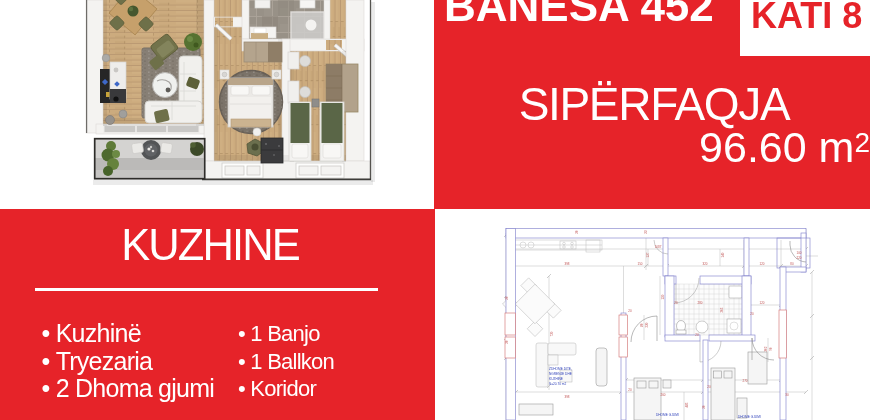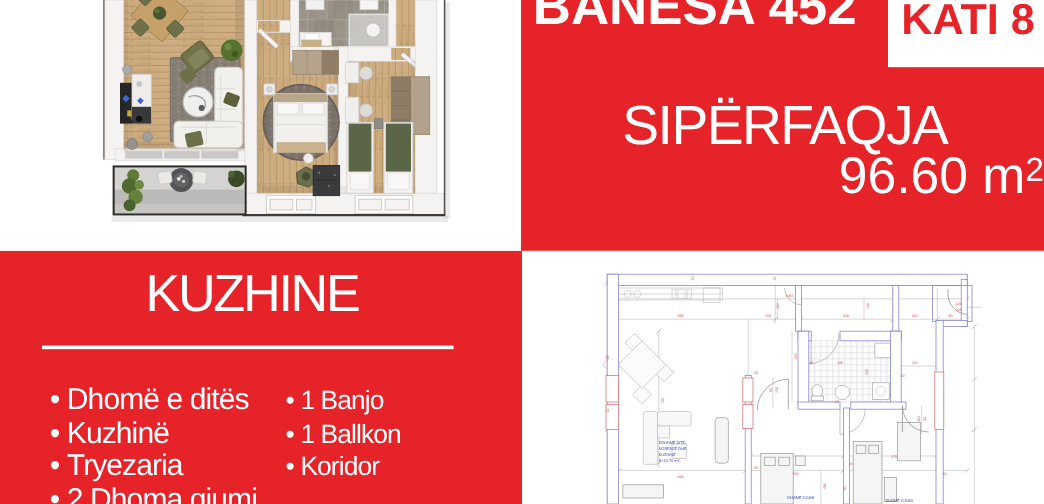--- a/index.html
+++ b/index.html
@@ -23,21 +23,20 @@
 
   <div class="abs" style="left:434px;top:126px;width:436px;text-align:right;color:#ffffff;font-size:43px;line-height:43px;white-space:nowrap;">96.60 m<span style="font-size:28px;position:relative;top:-10px;">2</span></div>
 
   <div class="abs" style="left:0;top:209px;width:435px;height:211px;background:#e62329;"></div>
 
   <div class="abs" style="left:0px;top:221px;width:420px;text-align:center;color:#ffffff;font-size:43.5px;letter-spacing:-1.9px;">KUZHINE</div>
 
   <div class="abs" style="left:35px;top:288px;width:343px;height:3px;background:#ffffff;"></div>
 
   <div class="abs" style="left:41.5px;top:320px;color:#ffffff;font-size:25px;letter-spacing:-0.75px;line-height:27.5px;">
-    <div>•&nbsp;Dhomë e ditës</div>
     <div>•&nbsp;Kuzhinë</div>
     <div>•&nbsp;Tryezaria</div>
     <div>•&nbsp;2 Dhoma gjumi</div>
   </div>
 
   <div class="abs" style="left:238px;top:320px;color:#ffffff;font-size:22px;letter-spacing:-0.75px;line-height:27.5px;">
     <div>•&nbsp;1 Banjo</div>
     <div>•&nbsp;1 Ballkon</div>
     <div>•&nbsp;Koridor</div>
   </div>

